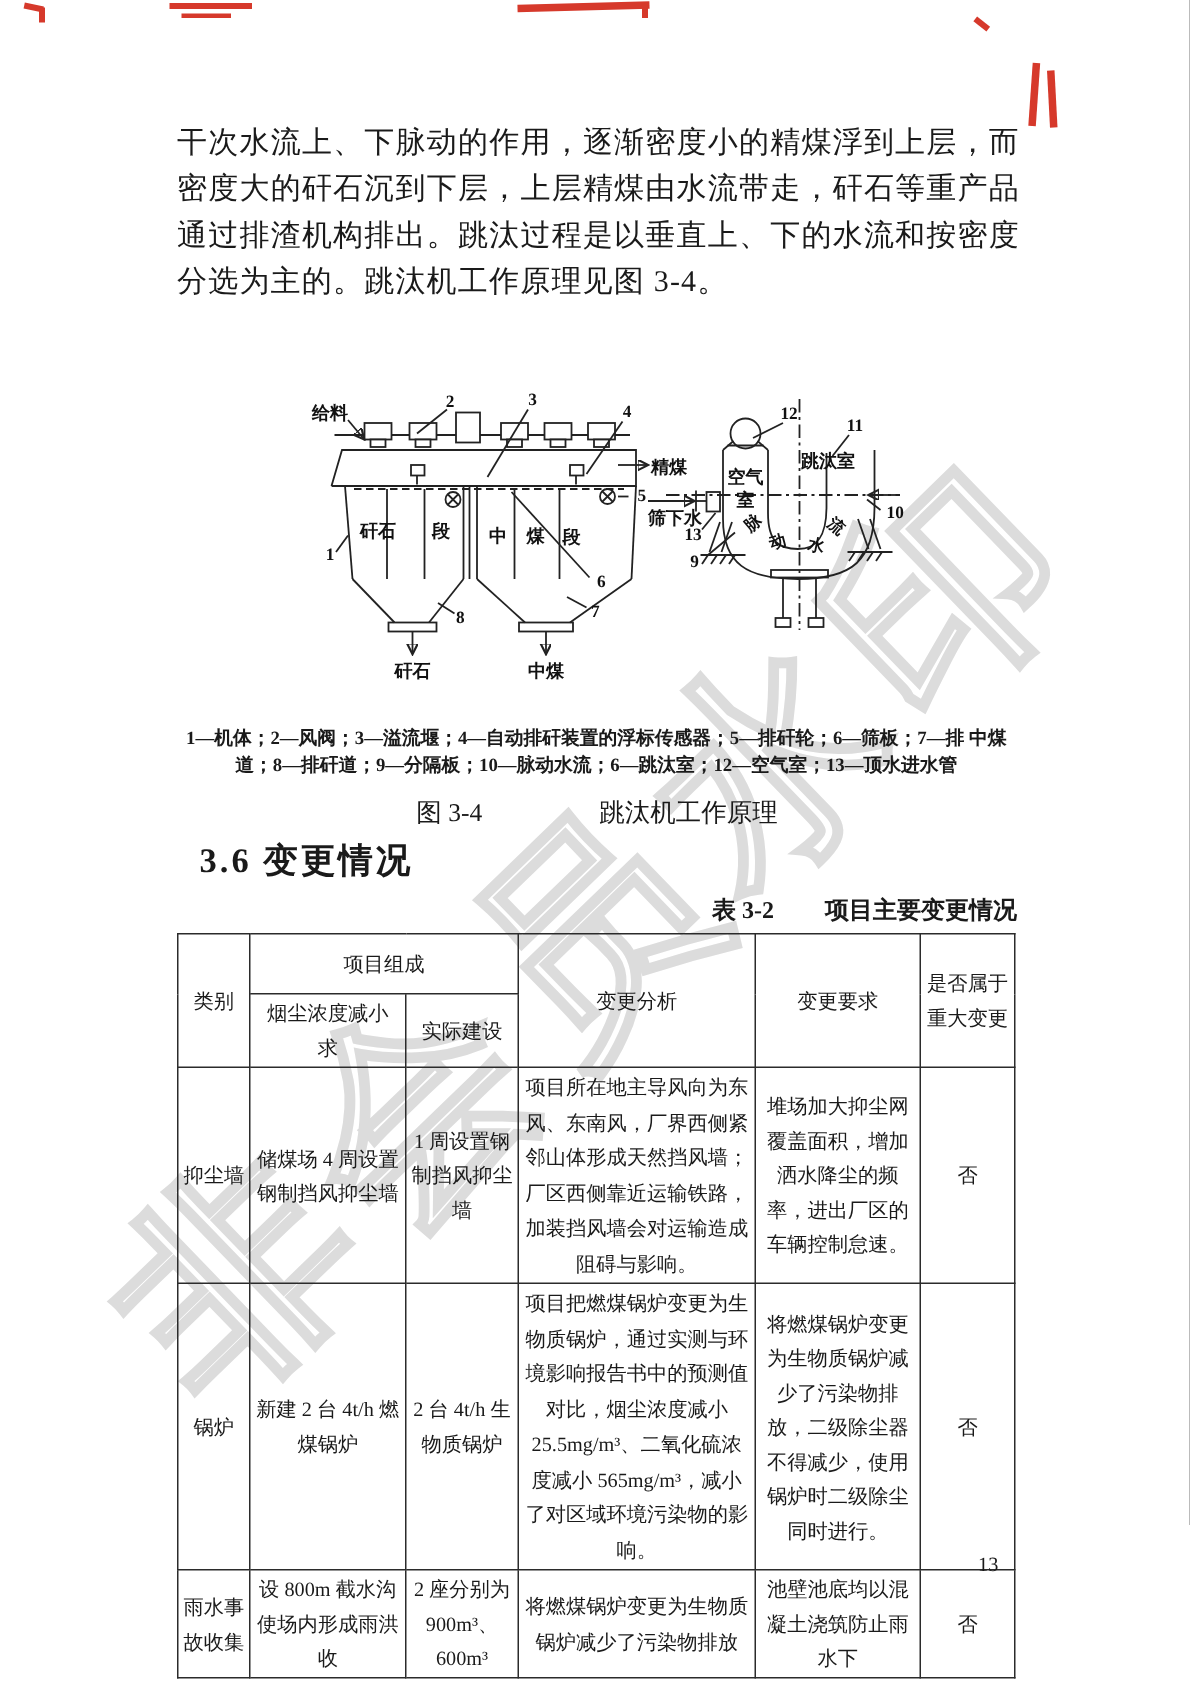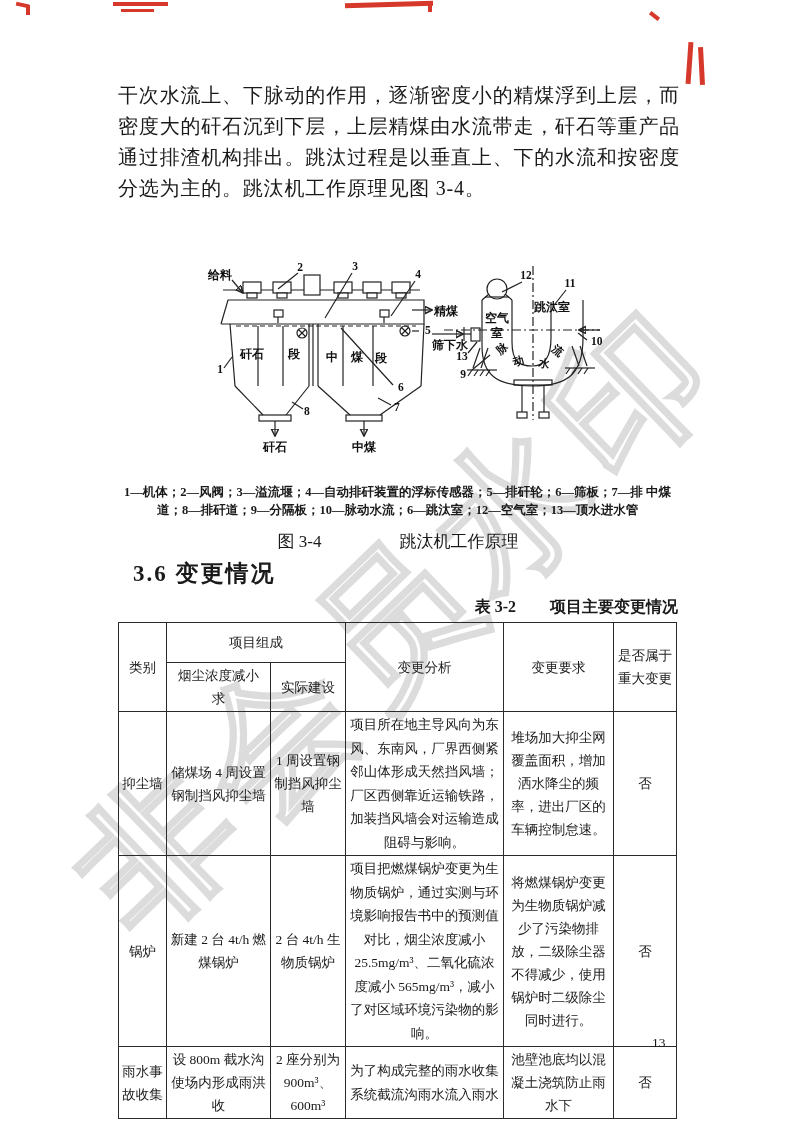--- a/index.html
+++ b/index.html
@@ -302,21 +302,21 @@
           <td class="analysis">项目把燃煤锅炉变更为生物质锅炉，通过实测与环境影响报告书中的预测值对比，烟尘浓度减小 25.5mg/m³、二氧化硫浓度减小 565mg/m³，减小了对区域环境污染物的影响。</td>
           <td>将燃煤锅炉变更为生物质锅炉减少了污染物排放，二级除尘器不得减少，使用锅炉时二级除尘同时进行。</td>
           <td>否</td>
         </tr>
         <tr style="height:44px">
           <td class="prewrap">雨水事
 故收集</td>
           <td>设 800m 截水沟使场内形成雨洪收</td>
           <td class="prewrap">2 座分别为
 900m³、600m³</td>
-          <td class="analysis">为了构成完整的雨水收集系统截流沟雨水流入雨水</td>
+          <td class="analysis">将燃煤锅炉变更为生物质锅炉减少了污染物排放</td>
           <td>池壁池底均以混凝土浇筑防止雨水下</td>
           <td>否</td>
         </tr>
       </tbody>
     </table>
 
     <div class="pagenum">13</div>
 
   </div>
 </div>

